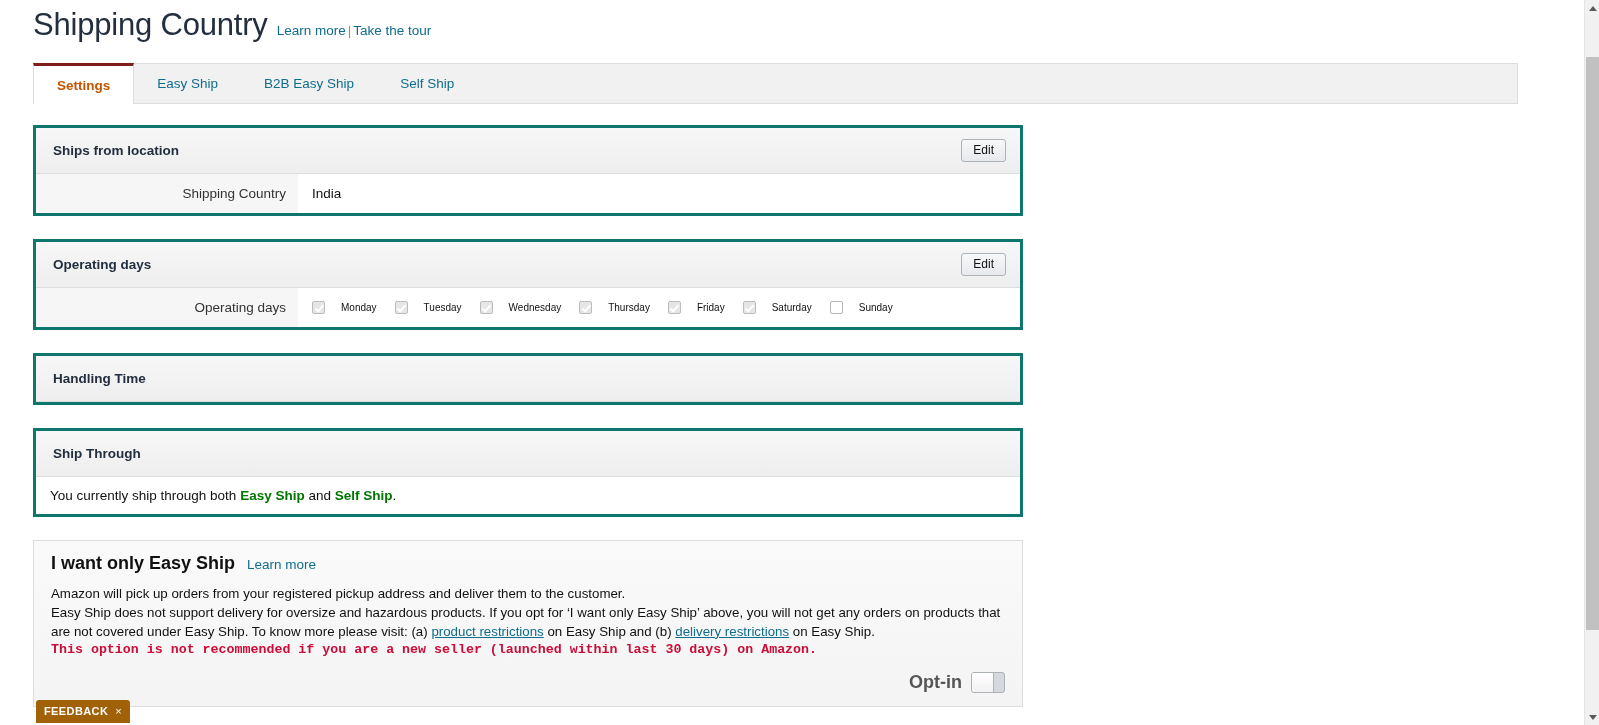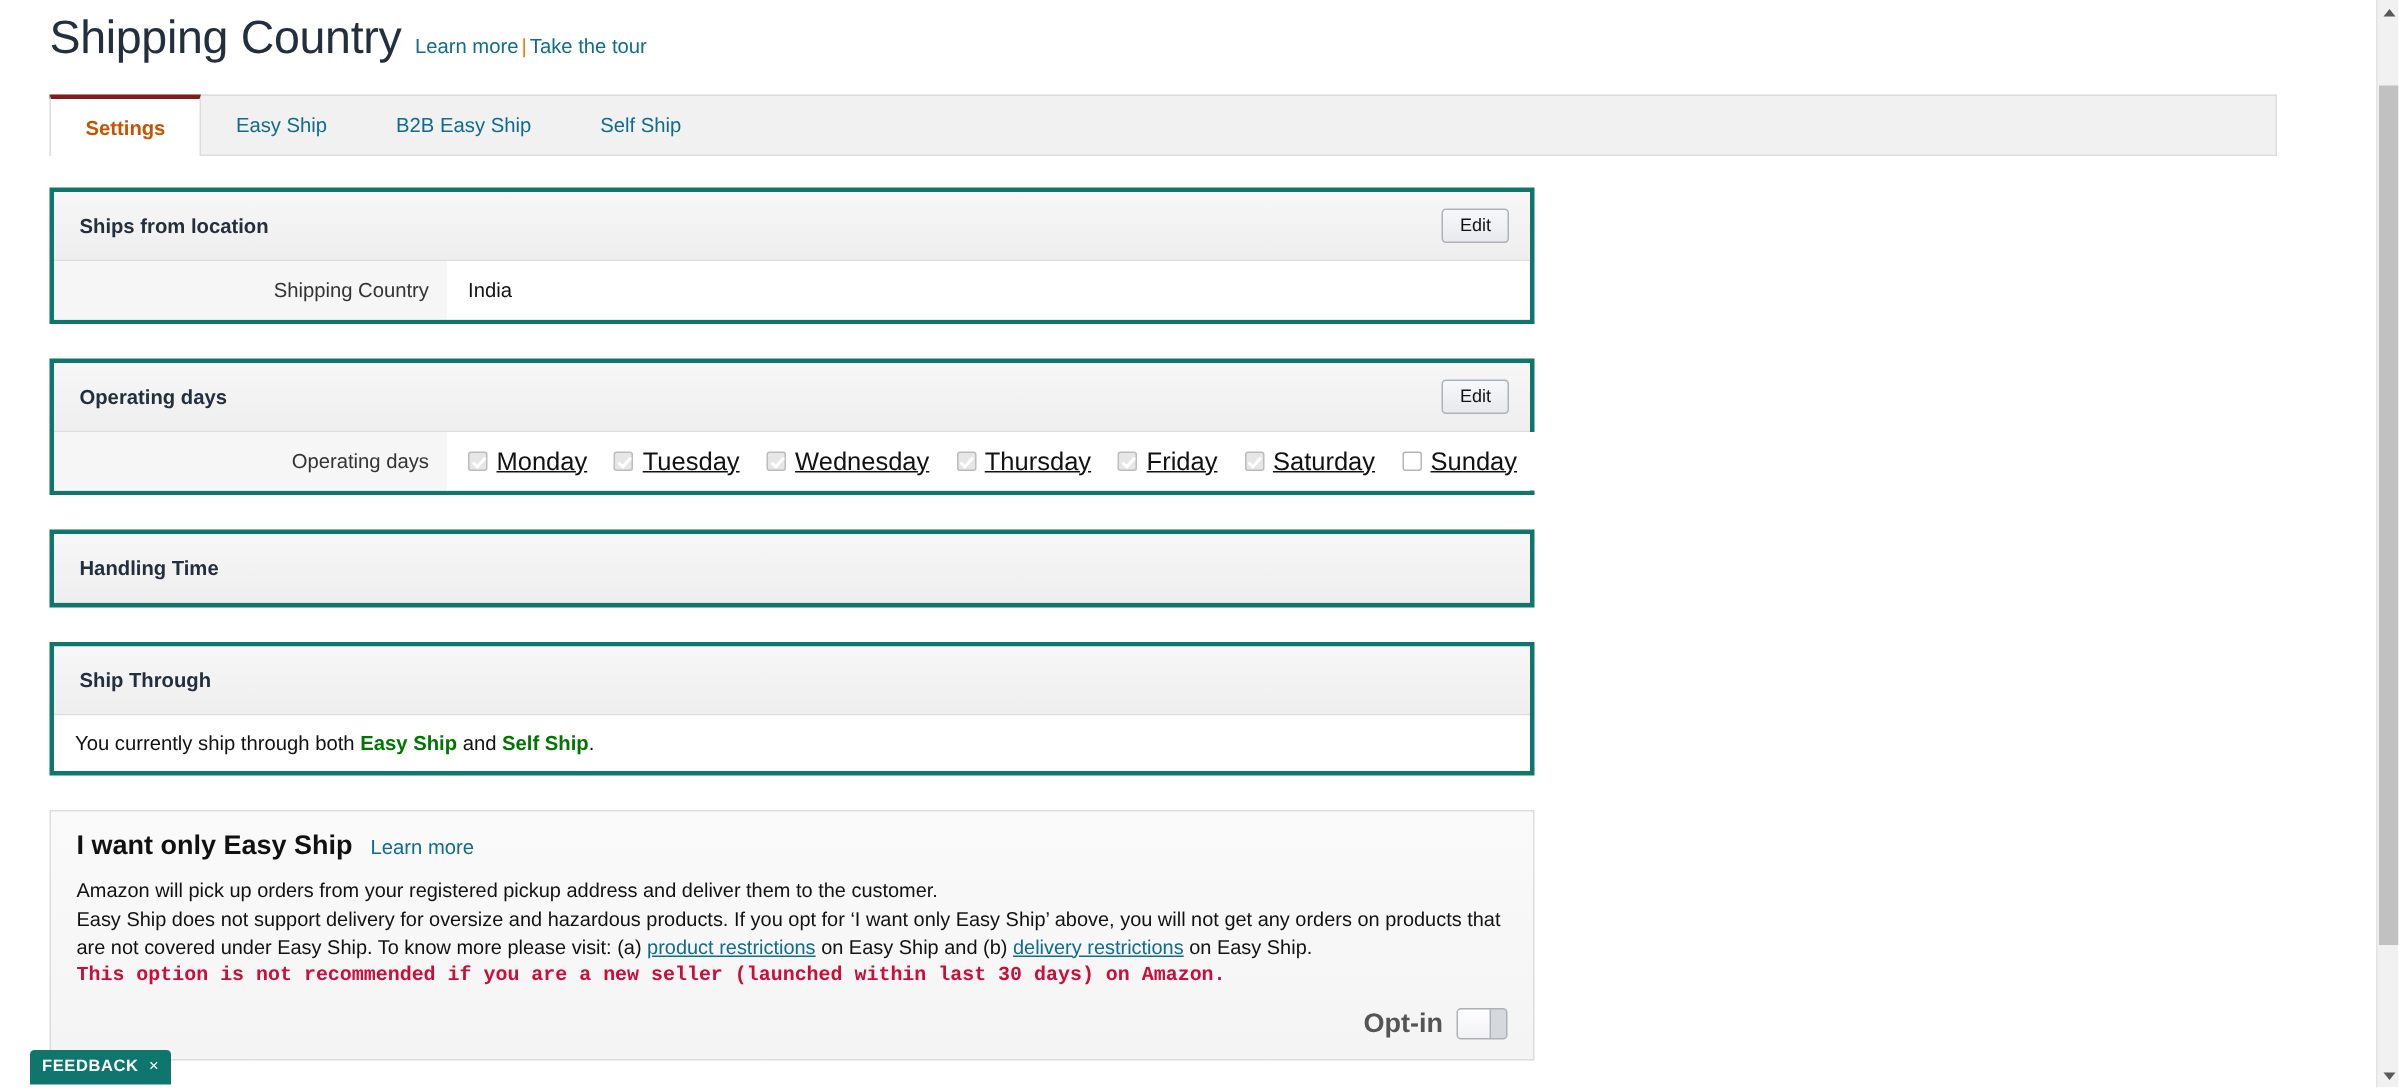--- a/index.html
+++ b/index.html
@@ -176,25 +176,24 @@
   
   .days {
     display: flex;
     align-items: center;
     gap: 18px;
     flex-wrap: nowrap;
   }
   .day {
     display: flex;
     align-items: center;
-    gap: 6px;
-    font-size: 17px;
+    gap: 16px;
+    font-size: 10px;
     color: #111111;
     white-space: nowrap;
-    text-decoration: underline;
   }
   .cb {
     width: 13px;
     height: 13px;
     border: 1px solid #b5b5b5;
     background: #ffffff;
     border-radius: 2px;
     box-sizing: border-box;
     position: relative;
     display: inline-block;
@@ -308,23 +307,23 @@
     width: 7px;
     height: 7px;
     border-right: 1.6px solid #0f6c8c;
     border-bottom: 1.6px solid #0f6c8c;
     transform: rotate(45deg) translate(-2px,-2px);
   }
 
   
   #feedback {
     position: absolute;
-    left: 20px;
+    left: 36px;
     bottom: 2px;
-    background: #0f766e;
+    background: #a16207;
     color: #ffffff;
     font-size: 11px;
     font-weight: bold;
     letter-spacing: 0.4px;
     padding: 5px 8px 6px 8px;
     border-radius: 3px 3px 0 0;
     display: flex;
     align-items: center;
     gap: 7px;
     cursor: pointer;

